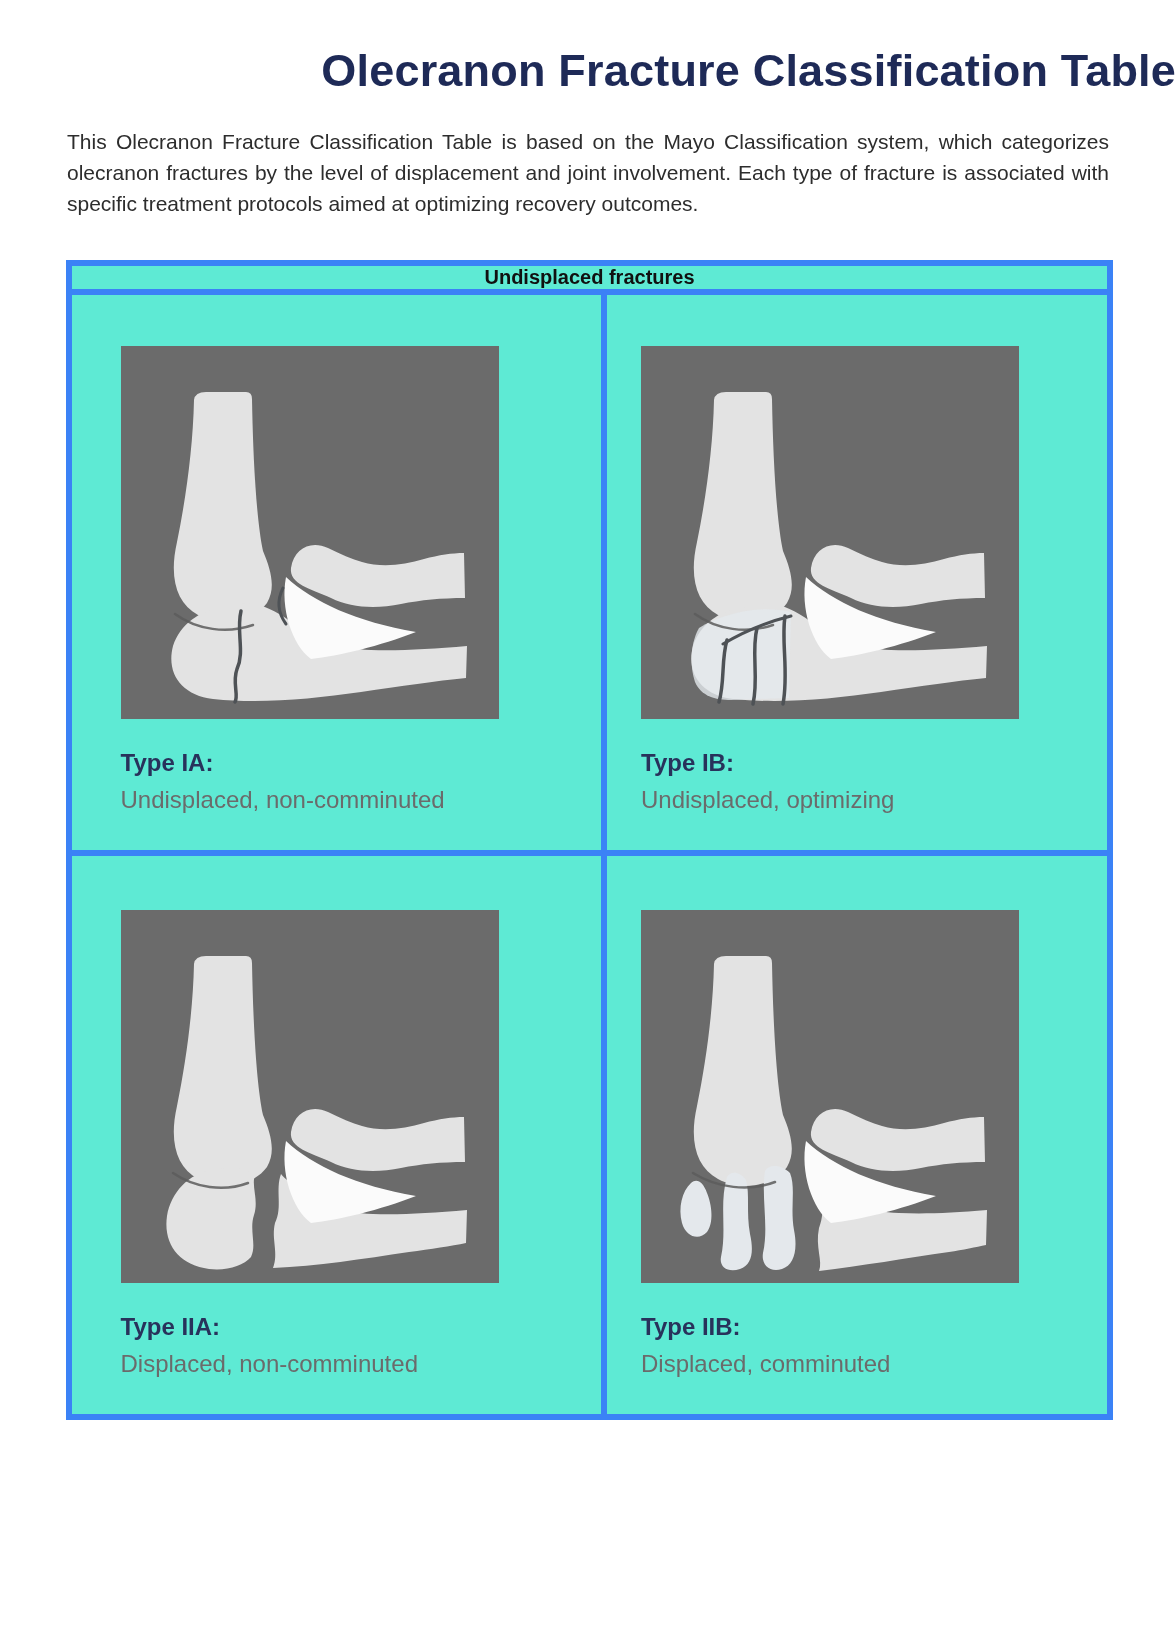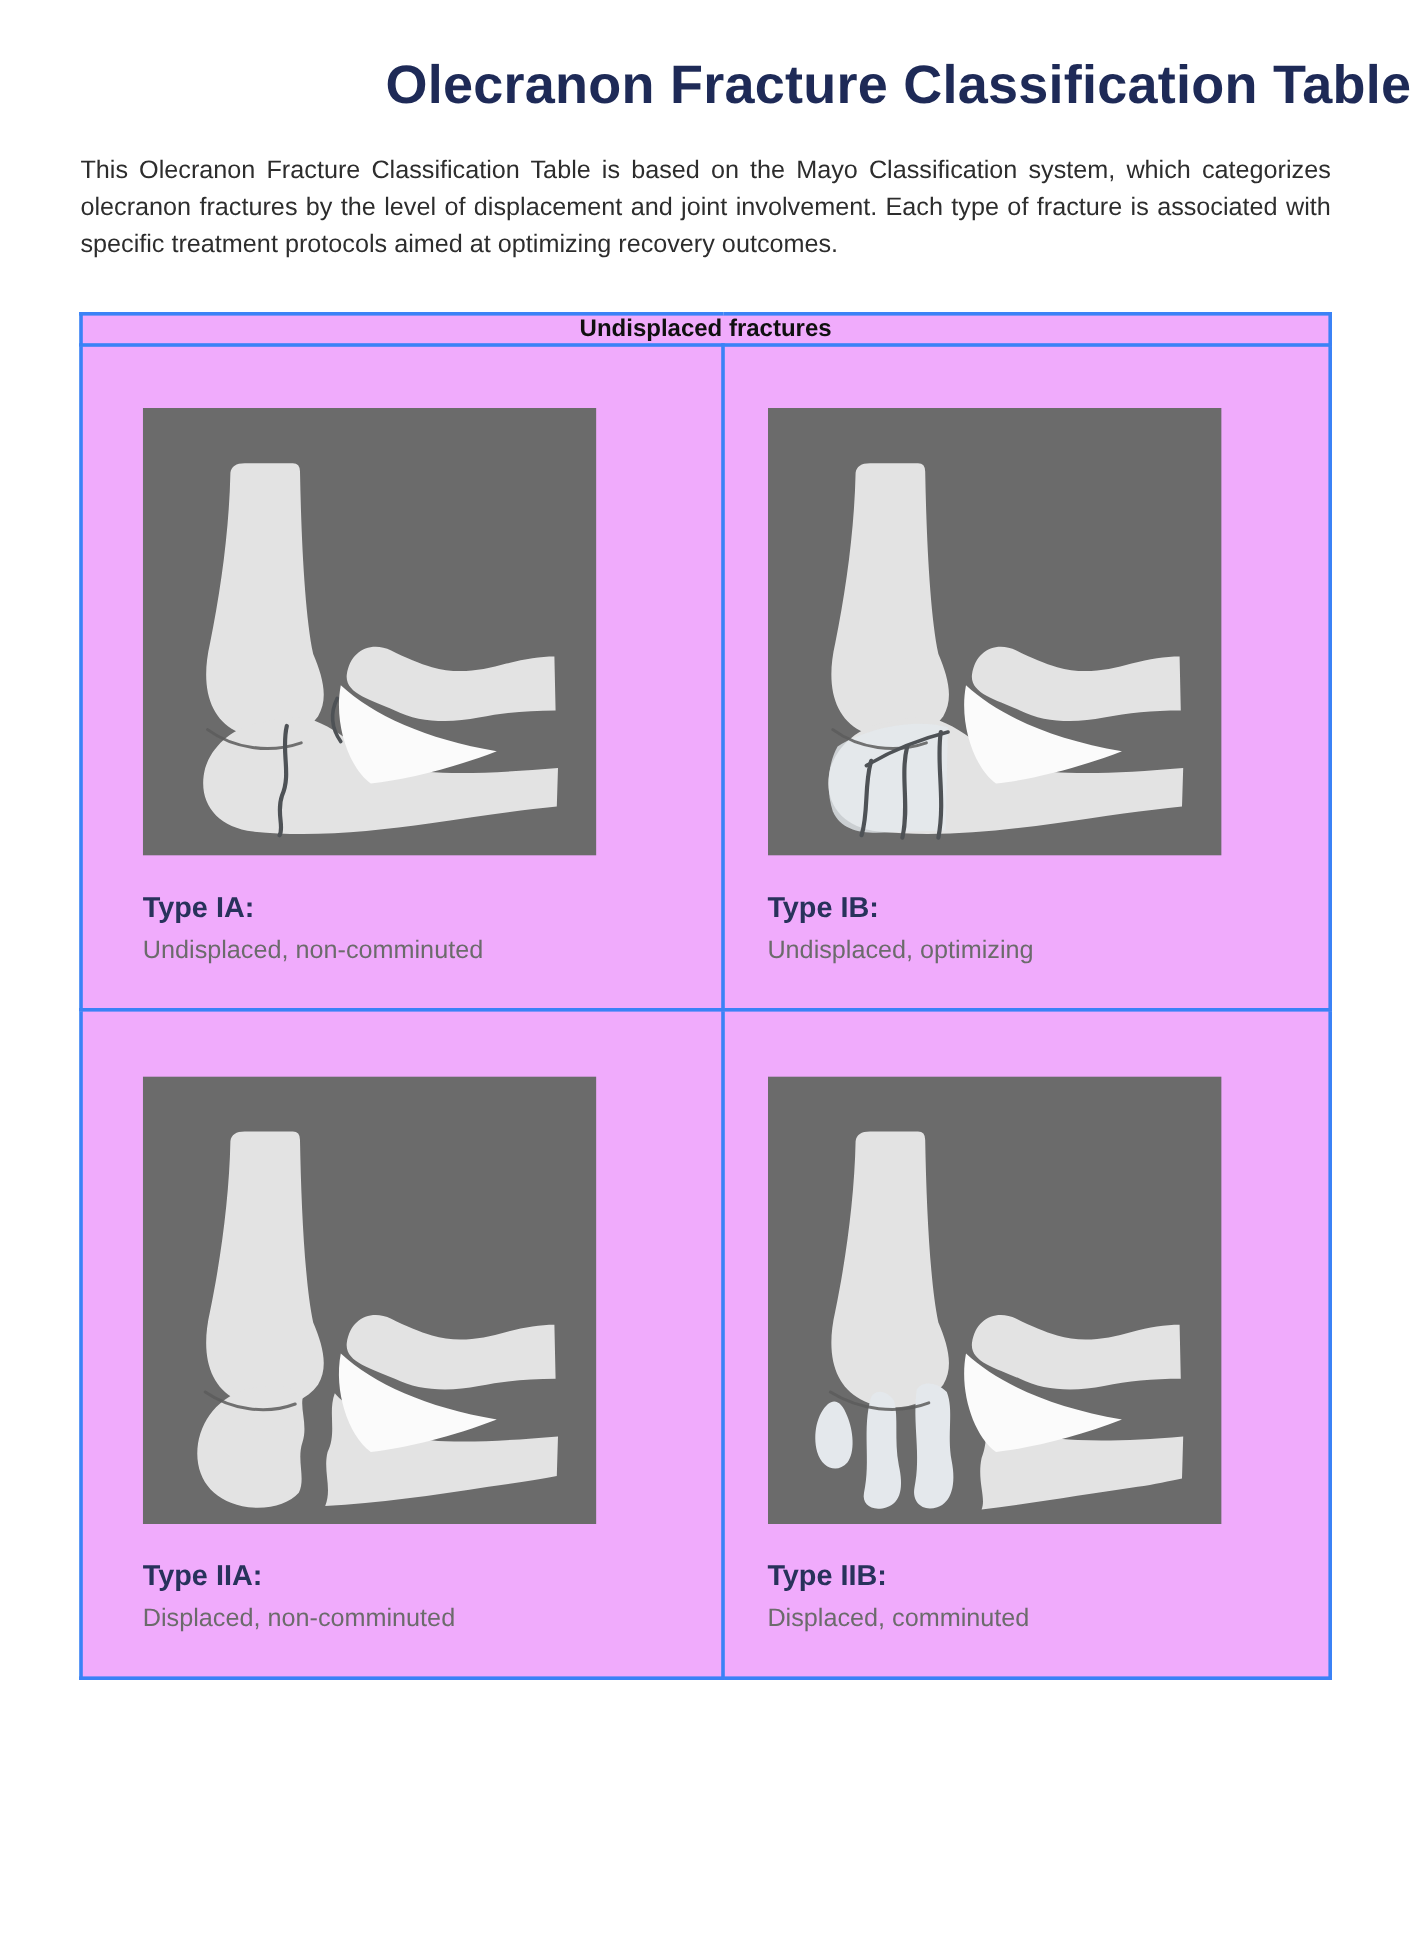--- a/index.html
+++ b/index.html
@@ -41,22 +41,22 @@
     text-justify: inter-word;
   }
   table.cls-table {
     border-collapse: collapse;
     margin: 41px 0 0 66px;
     width: 1041px;
     table-layout: fixed;
     background: #ffffff;
   }
   .cls-table th, .cls-table td {
-    border: 3px solid #3b82f6;
-    background: #f0abfc;
+    border: 6px solid #3b82f6;
+    background: #5eead4;
     padding: 0;
     margin-left: 20px;
   }
   .section-header {
     font-size: 20px;
     font-weight: 700;
     color: #101010;
     text-align: center;
     padding: 18px 10px 17px;
   }
@@ -66,21 +66,21 @@
   .illus { width: 378px; height: 373px; }
   .illus svg { display: block; }
   .type-label {
     margin-top: 30px;
     font-size: 24px;
     font-weight: 700;
     color: #28325b;
   }
   .type-desc {
     margin-top: 9px;
-    font-size: 21px;
+    font-size: 24px;
     color: #6b6b6b;
   }
 </style>
 </head>
 <body>
 
 <div class="page">
 
   <h1 class="title">Olecranon Fracture Classification Table</h1>
   <p class="intro">This Olecranon Fracture Classification Table is based on the Mayo Classification system, which categorizes olecranon fractures by the level of displacement and joint involvement. Each type of fracture is associated with specific treatment protocols aimed at optimizing recovery outcomes.</p>

